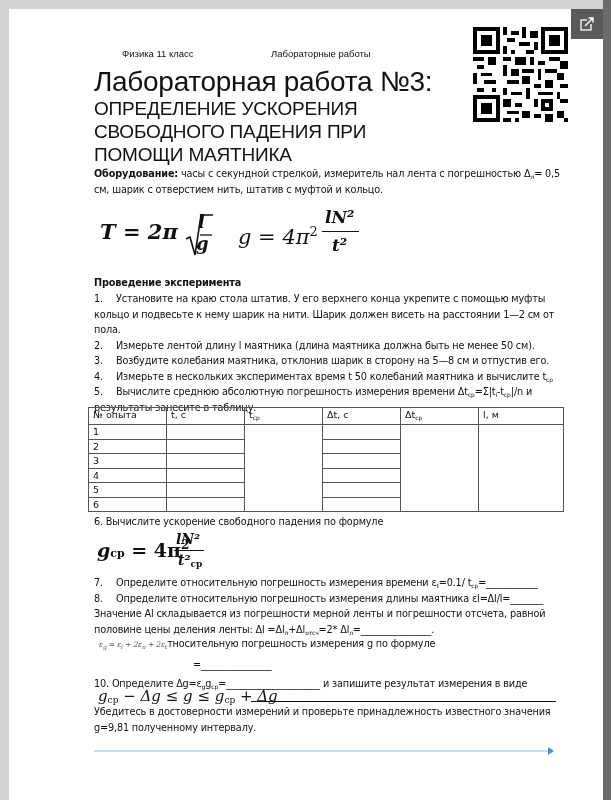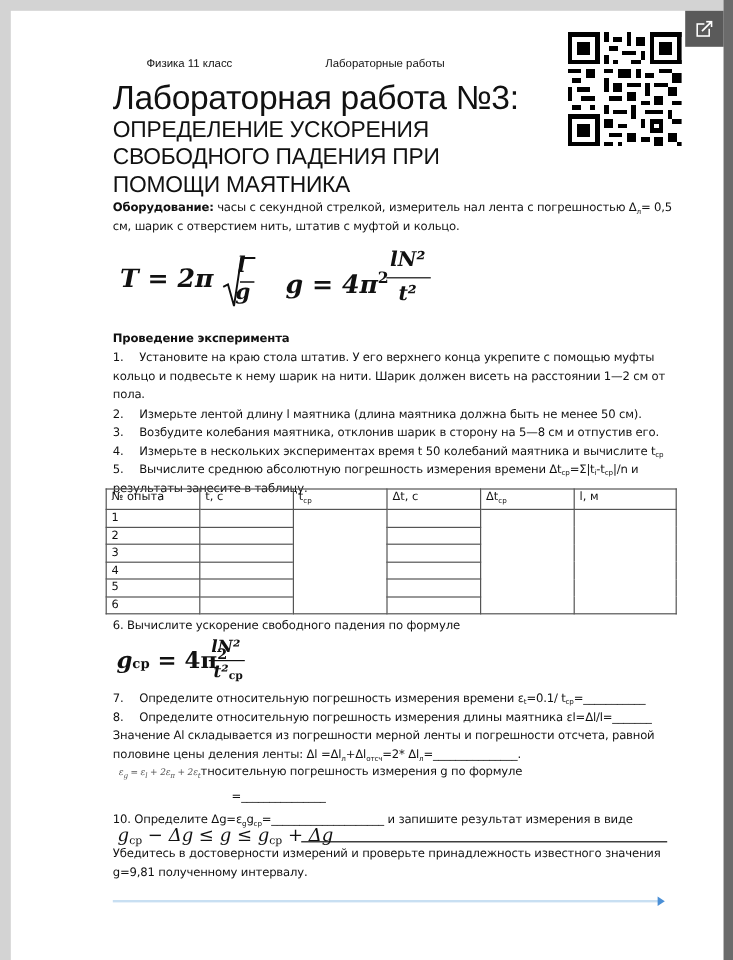--- a/index.html
+++ b/index.html
@@ -142,21 +142,21 @@
 <div class="abs formula" style="left:100px; top:213px; font-size:21px; font-weight:bold;">
   <span>T = 2π</span>
   <svg width="28" height="44" viewBox="0 0 28 44" style="vertical-align:-18px;">
     <path d="M1 26 L5 24 L10 42 L16 2 L28 2" fill="none" stroke="#111" stroke-width="1.6"></path>
     <line x1="15" y1="22" x2="27" y2="22" stroke="#111" stroke-width="1.3"></line>
   </svg>
   <span class="abs" style="left:98px; top:-2px; font-size:18px;">l</span>
   <span class="abs" style="left:96px; top:20px; font-size:18px;">g</span>
 </div>
 
-<div class="abs formula" style="left:238px; top:224px; font-size:21px; font-weight:bold;">
+<div class="abs formula" style="left:238px; top:224px; font-size:21px; font-weight:normal;">
   <span>g = 4π</span><span class="fup" style="font-size:13px; vertical-align:8px;">2</span>
 </div>
 <div class="abs formula" style="left:325px; top:207px; font-size:17px; font-weight:bold;">lN²</div>
 <div class="abs" style="left:322px; top:231px; width:37px; height:1.3px; background:#111;"></div>
 <div class="abs formula" style="left:332px; top:235px; font-size:17px; font-weight:bold;">t²</div>
 
 <div class="abs body bold" style="left:94px; top:275px;">Проведение эксперимента</div>
 <div class="abs body" style="left:94px; top:291px;"><span class="num">1.</span><span>Установите на краю стола штатив. У его верхнего конца укрепите с помощью муфты</span></div>
 <div class="abs body" style="left:94px; top:307px;">кольцо и подвесьте к нему шарик на нити. Шарик должен висеть на расстоянии 1—2 см от</div>
 <div class="abs body" style="left:94px; top:322px;">пола.</div>

